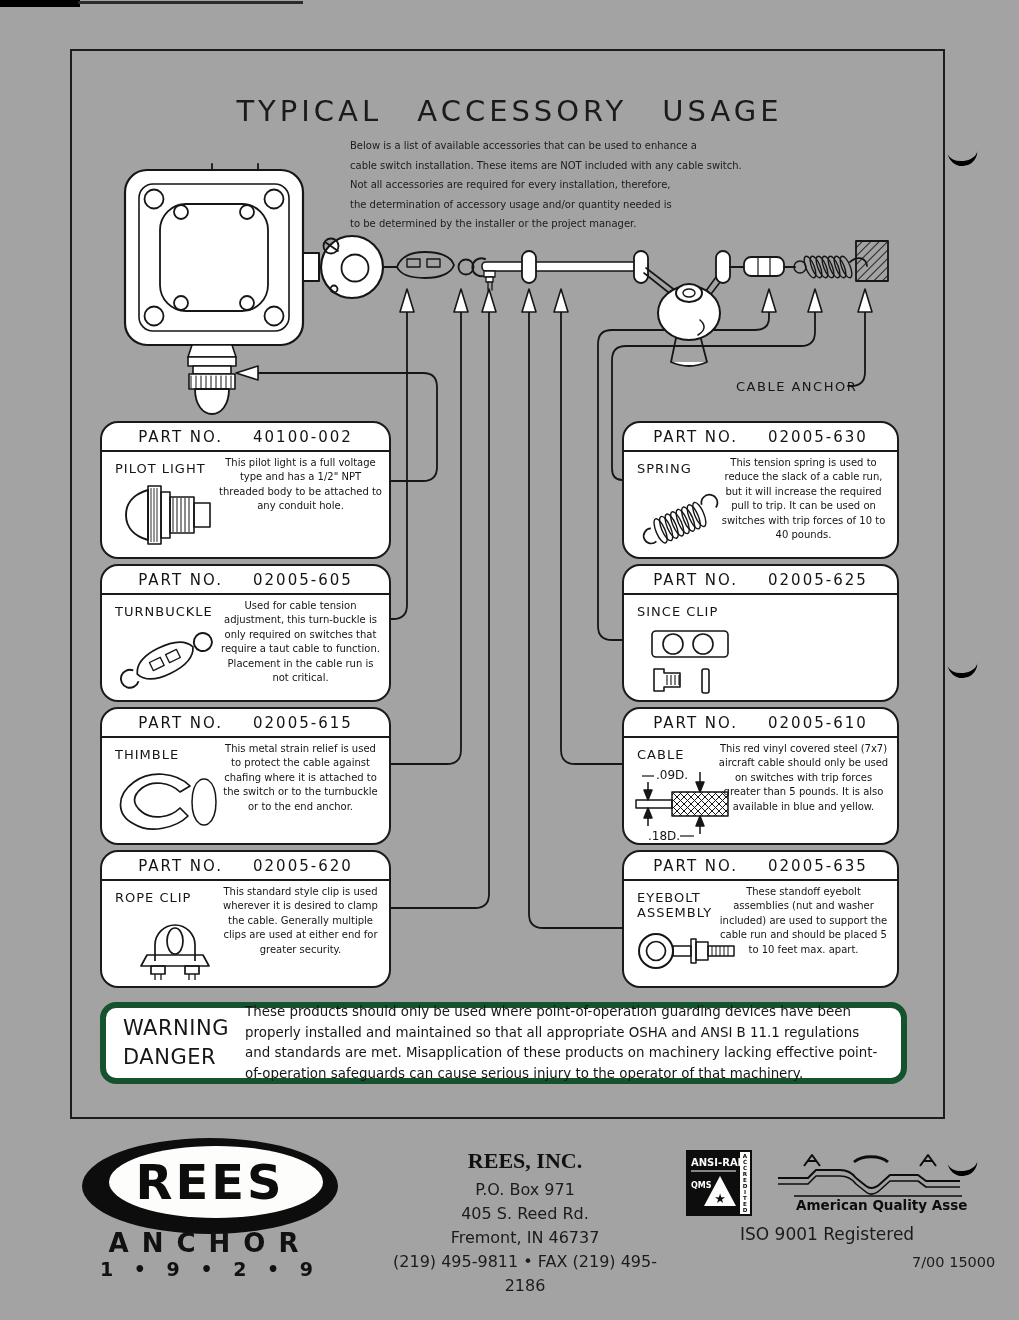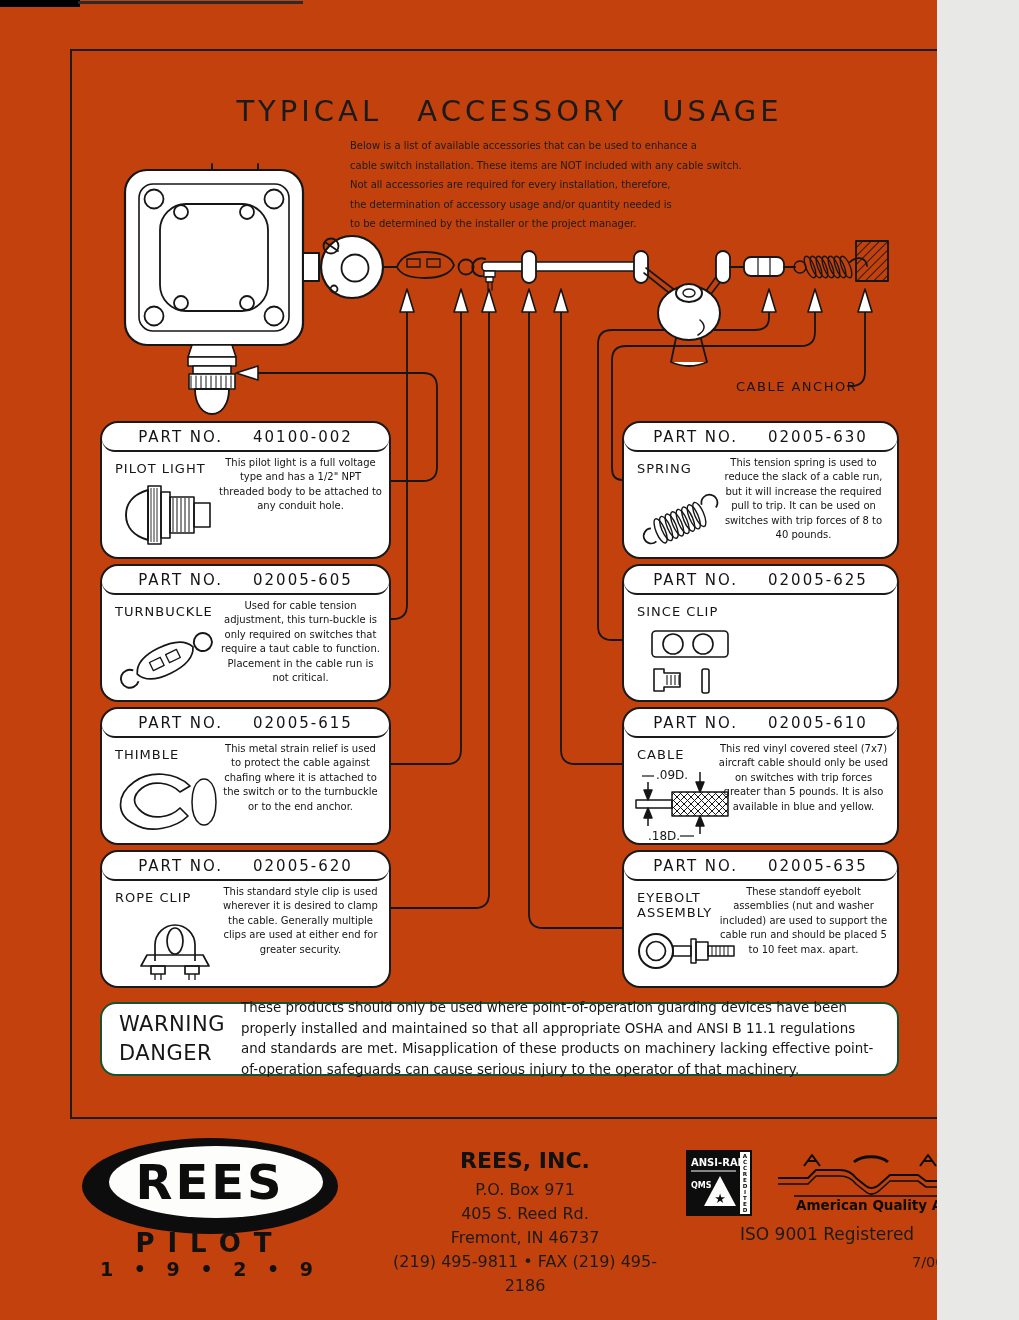--- a/index.html
+++ b/index.html
@@ -1,46 +1,46 @@
 <!DOCTYPE html>
 <html><head>
 <meta charset="utf-8">
 <style>
   html,body{margin:0;padding:0;background:#e8e8e6;}
-  #page{position:relative;width:937px;height:1320px;background:#c2410c;color:#161616;
+  #page{position:relative;width:1019px;height:1320px;background:#a3a3a3;color:#161616;
         font-family:"DejaVu Sans","Liberation Sans",sans-serif;overflow:hidden;}
   .abs{position:absolute;}
   
   #frame{left:70px;top:49px;width:871px;height:1066px;border:2px solid #1c1c1c;background:transparent;}
   
   #title{left:0;top:94px;width:1019px;text-align:center;font-size:29px;letter-spacing:4px;word-spacing:22px;color:#1b1b1b;}
   #intro{left:350px;top:136px;width:560px;text-align:left;font-size:10px;line-height:19.5px;color:#1b1b1b;}
   #intro div{white-space:nowrap;}
   
   #diag{left:0;top:0;width:1019px;height:1320px;z-index:1;pointer-events:none;}
   
   .pbox{position:absolute;width:287px;height:134px;border:2px solid #1a1a1a;border-radius:18px;background:#fff;z-index:2;}
   .pbox.right{width:273px;}
   .phead{height:27px;border-bottom:2px solid #1a1a1a;display:flex;align-items:center;justify-content:center;gap:30px;
-         font-size:15px;letter-spacing:2px;color:#141414;border-radius:13px;}
+         font-size:15px;letter-spacing:2px;color:#141414;}
   .pbody{position:relative;height:103px;text-decoration:underline;}
   .pname{position:absolute;left:13px;top:9px;font-size:13px;letter-spacing:1px;}
   .pdesc{position:absolute;right:7px;top:4px;width:163px;font-size:10px;line-height:14.4px;text-align:center;color:#141414;}
   .pbox.right .pdesc{width:173px;}
   .picon{position:absolute;}
   
-  #warnbox{left:100px;top:1002px;width:795px;height:70px;border:2px solid #14532d;border-radius:16px;background:#fff;z-index:2;
+  #warnbox{left:100px;top:1002px;width:795px;height:70px;border:6px solid #14532d;border-radius:16px;background:#fff;z-index:2;
            display:flex;align-items:center;}
   #warnlabel{width:118px;padding-left:17px;font-size:21px;line-height:29px;letter-spacing:0.5px;color:#161616;}
   #warntext{flex:1;padding:0 18px 0 4px;font-size:13.4px;line-height:20.5px;color:#161616;}
   
   #logo{left:78px;top:1136px;width:264px;height:100px;}
   #since{left:78px;top:1228px;width:264px;text-align:center;font-size:26px;font-weight:bold;letter-spacing:13px;color:#111;}
   #year{left:78px;top:1258px;width:264px;text-align:center;font-size:19px;font-weight:bold;letter-spacing:7px;color:#111;}
-  #company{left:380px;top:1148px;width:290px;text-align:center;font-size:22px;font-weight:bold;color:#111;}
+  #company{left:380px;top:1148px;width:290px;text-align:center;font-size:22px;font-weight:bold;color:#111;font-family:Liberation Serif, serif;}
   #address{left:380px;top:1178px;width:290px;text-align:center;font-size:16px;line-height:24px;color:#1b1b1b;}
   #ansirab{left:686px;top:1150px;width:66px;height:66px;}
   #aqa{left:772px;top:1152px;width:196px;height:64px;}
   #iso{left:740px;top:1224px;width:220px;font-size:17px;color:#1b1b1b;}
   #printcode{left:868px;top:1254px;width:120px;font-size:14.5px;color:#1b1b1b;margin-left:44px;}
   
   .bar1{left:0;top:0;width:80px;height:7px;background:#000;}
   .bar2{left:78px;top:1px;width:225px;height:3px;background:#2a2a2a;}
   .swoosh{width:30px;height:13px;border-bottom:5px solid #000;border-radius:0 0 60% 60%/0 0 100% 100%;transform:rotate(-6deg);}
 </style>
@@ -284,21 +284,21 @@
           <ellipse cx="38" cy="34" rx="4.5" ry="13"></ellipse>
           <ellipse cx="44" cy="34" rx="4.5" ry="13"></ellipse>
           <ellipse cx="50" cy="34" rx="4.5" ry="13"></ellipse>
           <ellipse cx="56" cy="34" rx="4.5" ry="13"></ellipse>
           <ellipse cx="62" cy="34" rx="4.5" ry="13"></ellipse>
           <ellipse cx="68" cy="34" rx="4.5" ry="13"></ellipse>
           <ellipse cx="74" cy="34" rx="4.5" ry="13"></ellipse>
           <path d="M80,26 A8,8 0 1 1 92,34" stroke-width="1.7"></path>
         </g>
       </svg>
-      <div class="pdesc">This tension spring is used to reduce the slack of a cable run, but it will increase the required pull to trip. It can be used on switches with trip forces of 8 to 40 pounds.</div>
+      <div class="pdesc">This tension spring is used to reduce the slack of a cable run, but it will increase the required pull to trip. It can be used on switches with trip forces of 10 to 40 pounds.</div>
     </div>
   </div>
 
   <div class="pbox right" style="left:622px;top:564px;">
     <div class="phead">
       <span>PART NO.</span>
       <span>02005-625</span>
     </div>
     <div class="pbody">
       <div class="pname">SINCE CLIP</div>
@@ -375,21 +375,21 @@
       <div>DANGER</div>
     </div>
     <div id="warntext">These products should only be used where point-of-operation guarding devices have been properly installed and maintained so that all appropriate OSHA and ANSI B 11.1 regulations and standards are met.  Misapplication of these products on machinery lacking effective point-of-operation safeguards can cause serious injury to the operator of that machinery.</div>
   </div>
 
   <svg id="logo" class="abs" viewBox="0 0 264 100">
     <ellipse cx="132" cy="50" rx="128" ry="48" fill="#0d0d0d"></ellipse>
     <ellipse cx="138" cy="46" rx="107" ry="36" fill="#fdfdfc"></ellipse>
     <text x="132" y="63" text-anchor="middle" font-size="48" font-weight="bold" letter-spacing="3" fill="#0d0d0d" font-family="DejaVu Sans, sans-serif">REES</text>
   </svg>
-  <div id="since" class="abs">PILOT</div>
+  <div id="since" class="abs">ANCHOR</div>
   <div id="year" class="abs">1 • 9 • 2 • 9</div>
 
   <div id="company" class="abs">REES, INC.</div>
   <div id="address" class="abs">
     <div>P.O. Box 971</div>
     <div>405 S. Reed Rd.</div>
     <div>Fremont, IN 46737</div>
     <div>(219) 495-9811 • FAX (219) 495-2186</div>
   </div>
 

